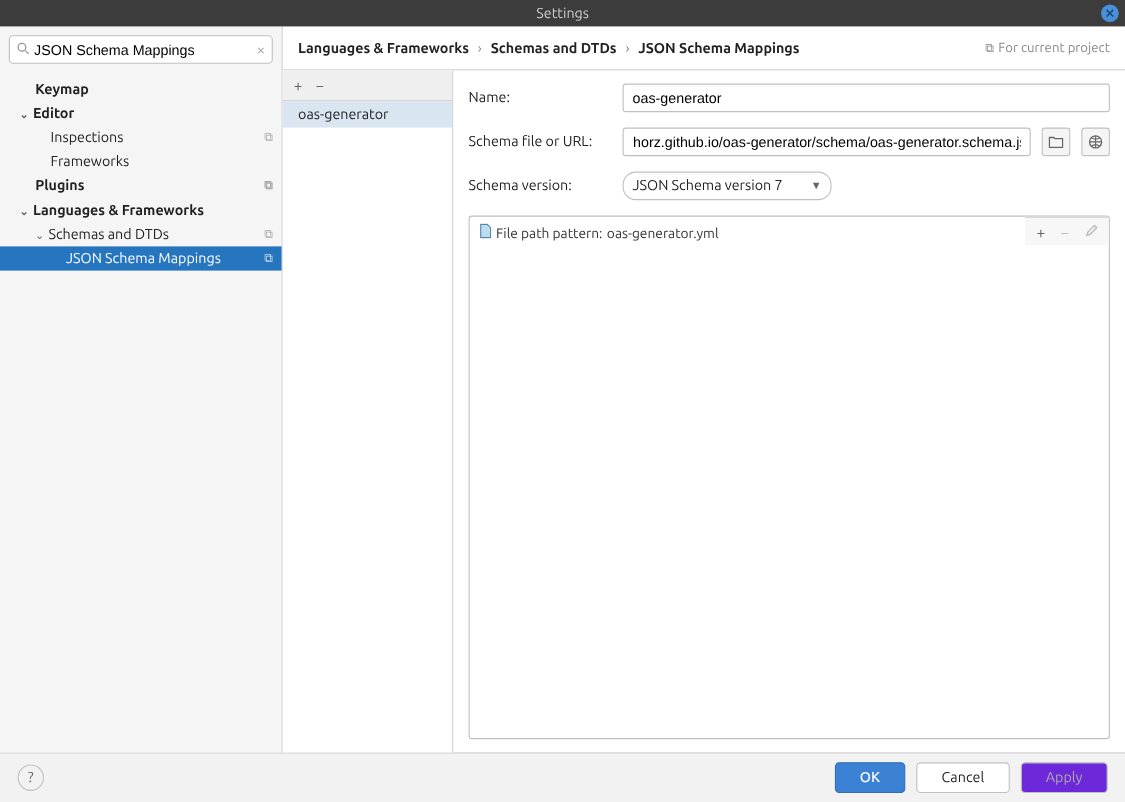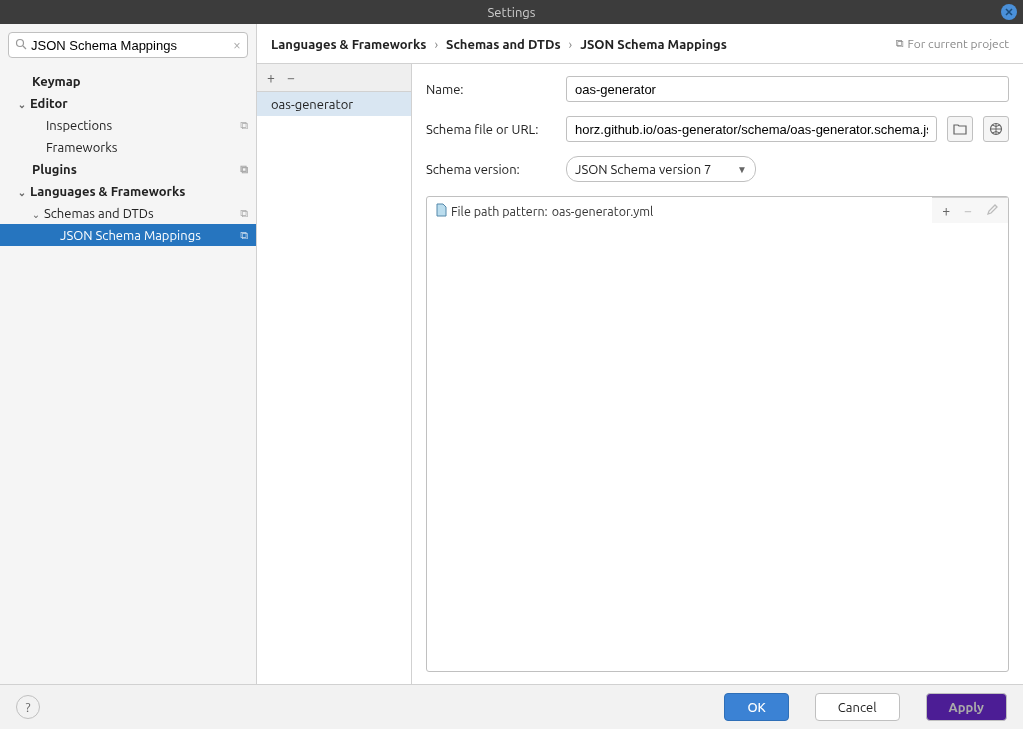--- a/index.html
+++ b/index.html
@@ -47,24 +47,24 @@
   .dd-arrow { color: #666; font-size: 10px; }
   .icon-btn { width: 26px; height: 26px; border: 1px solid #c0c0c0; border-radius: 3px; background: #f5f5f5; display: flex; align-items: center; justify-content: center; color: #555; cursor: pointer; font-size: 12px; }
   .file-list { flex: 1; border: 1px solid #c0c0c0; border-radius: 3px; background: #fff; display: flex; }
   .file-list-body { flex: 1; padding: 6px 8px; }
   .file-entry { font-size: 12.5px; color: #333; display: flex; align-items: center; gap: 4px; }
   .file-icon { color: #5a9; font-size: 11px; }
   .file-list-tb { height: 26px; border-top: 1px solid #d1d1d1; background: #f7f7f7; display: flex; align-items: center; gap: 14px; padding: 0 10px; }
   .hint { color: #888; font-size: 12px; margin-top: 6px; }
   .footer { height: 45px; border-top: 1px solid #d1d1d1; display: flex; align-items: center; padding: 0 16px; background: #f2f2f2; }
   .help-btn { width: 24px; height: 24px; border: 1px solid #c0c0c0; border-radius: 50%; display: flex; align-items: center; justify-content: center; color: #666; cursor: pointer; font-size: 13px; }
-  .btn-group { margin-left: auto; display: flex; gap: 26px; }
+  .btn-group { margin-left: auto; display: flex; gap: 10px; }
   .btn { height: 28px; padding: 0 22px; border-radius: 4px; border: 1px solid #c0c0c0; background: #fff; cursor: pointer; display: flex; align-items: center; font-size: 13px; }
   .btn.primary { background: #3b82d4; border-color: #2f6fb7; color: #fff; font-weight: 500; }
-  .btn.disabled { color: #aaa; background: #4c1d95; cursor: default; font-weight: bold; }
+  .btn.disabled { color: #aaa; background: #6d28d9; cursor: default; }
 </style>
 </head>
 <body>
 
 <div class="titlebar">
   <span>Settings</span>
   <div class="titlebar-close">
     <svg width="8" height="8" viewBox="0 0 8 8">
         <path d="M1 1 L7 7 M7 1 L1 7" stroke="#1a4b7a" stroke-width="1.5"></path>
       </svg>

